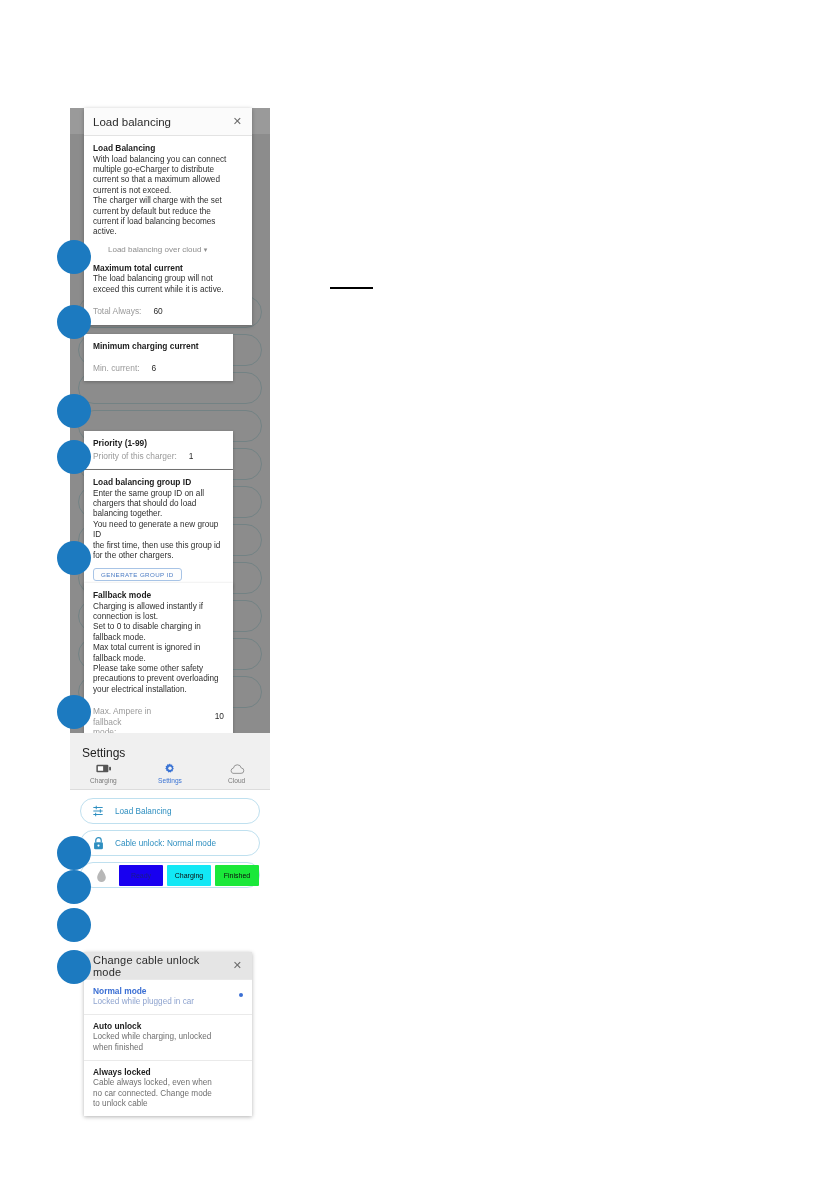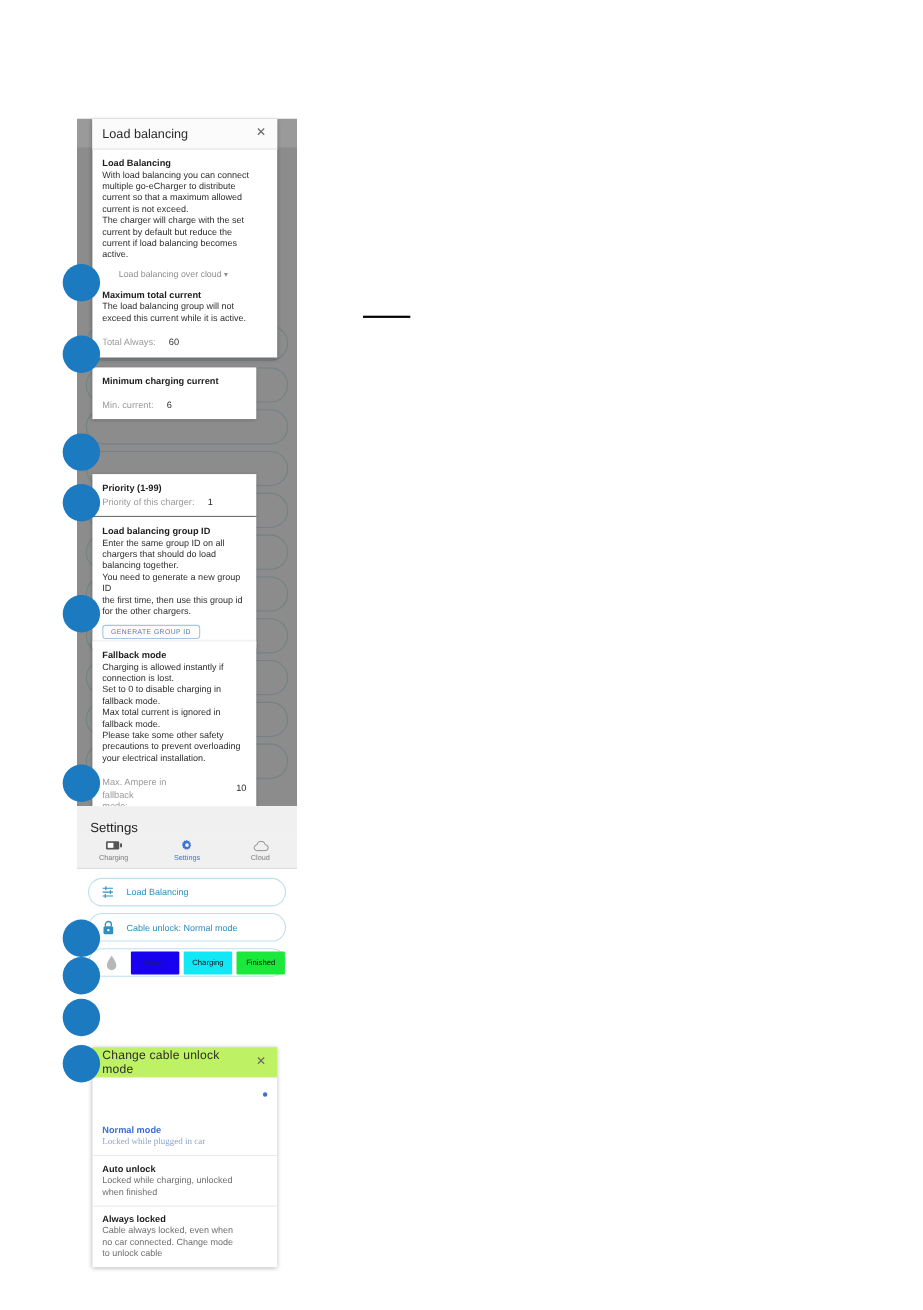--- a/index.html
+++ b/index.html
@@ -230,39 +230,39 @@
   #cu-modal {
     position: absolute;
     left: 84px;
     top: 952px;
     width: 168px;
     background: #ffffff;
     box-shadow: 0 1px 4px rgba(0,0,0,.30);
   }
   #cu-modal .modal-header {
     height: 28px;
-    background: #bef264;
+    background: #e5e5e5;
     border-bottom: 1px solid #e9e9e9;
     display: flex;
     align-items: center;
     padding: 0 8px 0 9px;
     box-sizing: border-box;
   }
   #cu-modal .modal-title { font-size: 11px; color: #2b2b2b; flex: 1; letter-spacing:.2px;}
   .opt {
     padding: 6px 9px 7px 9px;
     border-bottom: 1px solid #eaeaea;
     position: relative;
     cursor: pointer;
   }
   .opt:last-child { border-bottom: none; }
   .opt .o-title { font-size: 8.4px; font-weight: bold; color: #1d1d1d; line-height: 11px;}
   .opt .o-desc  { font-size: 8.2px; color: #6f6f6f; line-height: 10.4px; white-space: pre-line;}
-  .opt.selected .o-title { color: #3b6fd4; margin-top: 36px; }
-  .opt.selected .o-desc  { color: #8fa4cf; font-family: Liberation Serif, serif; }
+  .opt.selected .o-title { color: #3b6fd4; }
+  .opt.selected .o-desc  { color: #8fa4cf; }
   .radio-dot {
     position: absolute;
     right: 9px;
     top: 13px;
     width: 4px; height: 4px;
     border-radius: 50%;
     background: #3b6fd4;
   }
 
   

